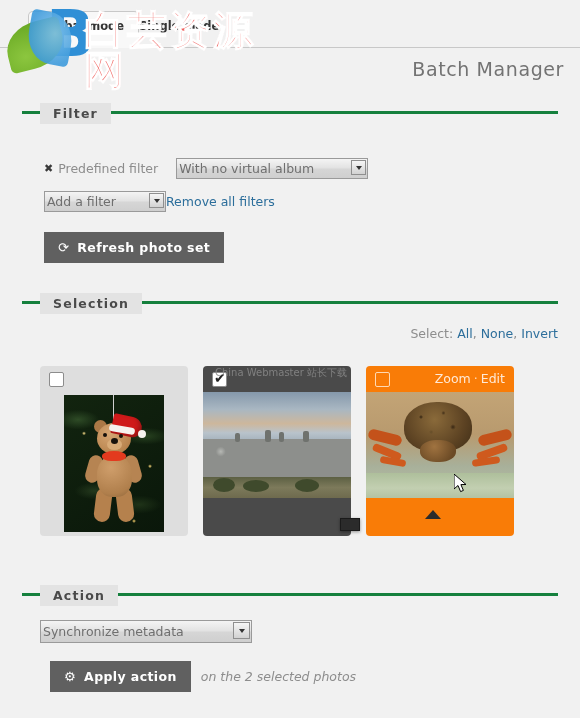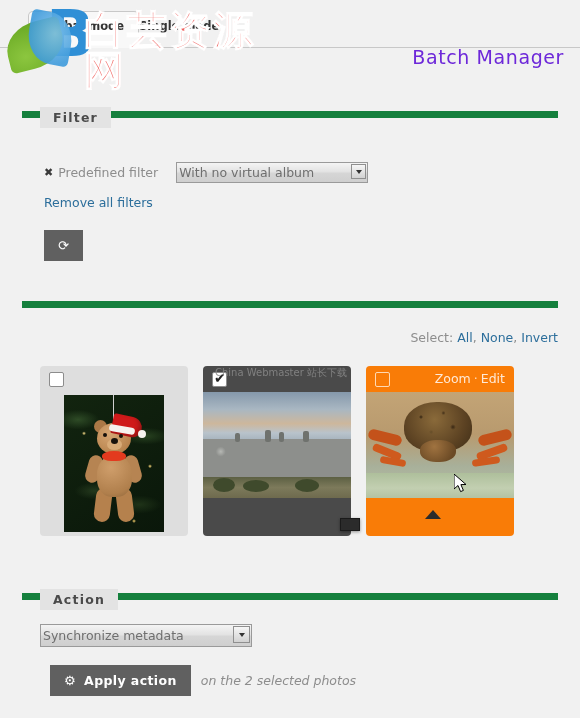--- a/index.html
+++ b/index.html
@@ -29,29 +29,29 @@
     border-radius:5px 5px 0 0;
     white-space:nowrap;
     cursor:pointer;
   }
   .tab.active{ background:#f8f8f8; color:#333; }
   #tab-global{ left:28px; }
   #tab-single{ left:124px; background:transparent; border-color:transparent; color:#333; }
 
   
   #page-title{
-    position:absolute; right:16px; top:46px;
-    font-size:19px; color:#6d28d9; letter-spacing:.6px;
+    position:absolute; right:16px; top:58px;
+    font-size:19px; color:#737373; letter-spacing:.6px;
     font-weight:normal;
   }
 
   
   .fieldset{
     position:absolute; left:22px; width:536px;
-    border-top:7px solid #15803d;
+    border-top:3px solid #15803d;
   }
   .legend{
     position:absolute; left:18px; top:-11px;
     background:#e3e3e3;
     padding:3px 13px;
     font-size:12.5px; font-weight:bold; color:#4a4a4a;
     letter-spacing:1.2px;
   }
   .fs-body{ padding:26px 0 0 22px; }
 
@@ -317,31 +317,39 @@
       <span class="xicon">✖</span>
       <span class="lbl">Predefined filter</span>
       <span class="select-wrap">
         <select class="classic" id="sel-predefined">
           <option>With no virtual album</option>
         </select>
         <span class="arrowbox"></span>
       </span>
     </div>
     <div class="row" style="margin-top:12px;">
+      <span class="select-wrap">
+        <select class="classic" id="sel-addfilter">
+          <option>Add a filter</option>
+        </select>
+        <span class="arrowbox"></span>
+      </span>
       <a class="link" href="#" style="">Remove all filters</a>
     </div>
     <div class="row" style="margin-top:20px;">
       <button class="gbtn">
         <span class="gi">⟳</span>
+        <span>Refresh photo set</span>
       </button>
     </div>
   </div>
 </div>
 
 <div class="fieldset" style="top:301px;">
+  <div class="legend">Selection</div>
   <div class="fs-body" style="padding-top:22px;text-align:right;">
     <div id="select-line">
       <span>Select:</span>
       <a class="link" href="#">All</a><span>,</span>
       <a class="link" href="#">None</a><span>,</span>
       <a class="link" href="#">Invert</a>
     </div>
   </div>
 </div>
 

